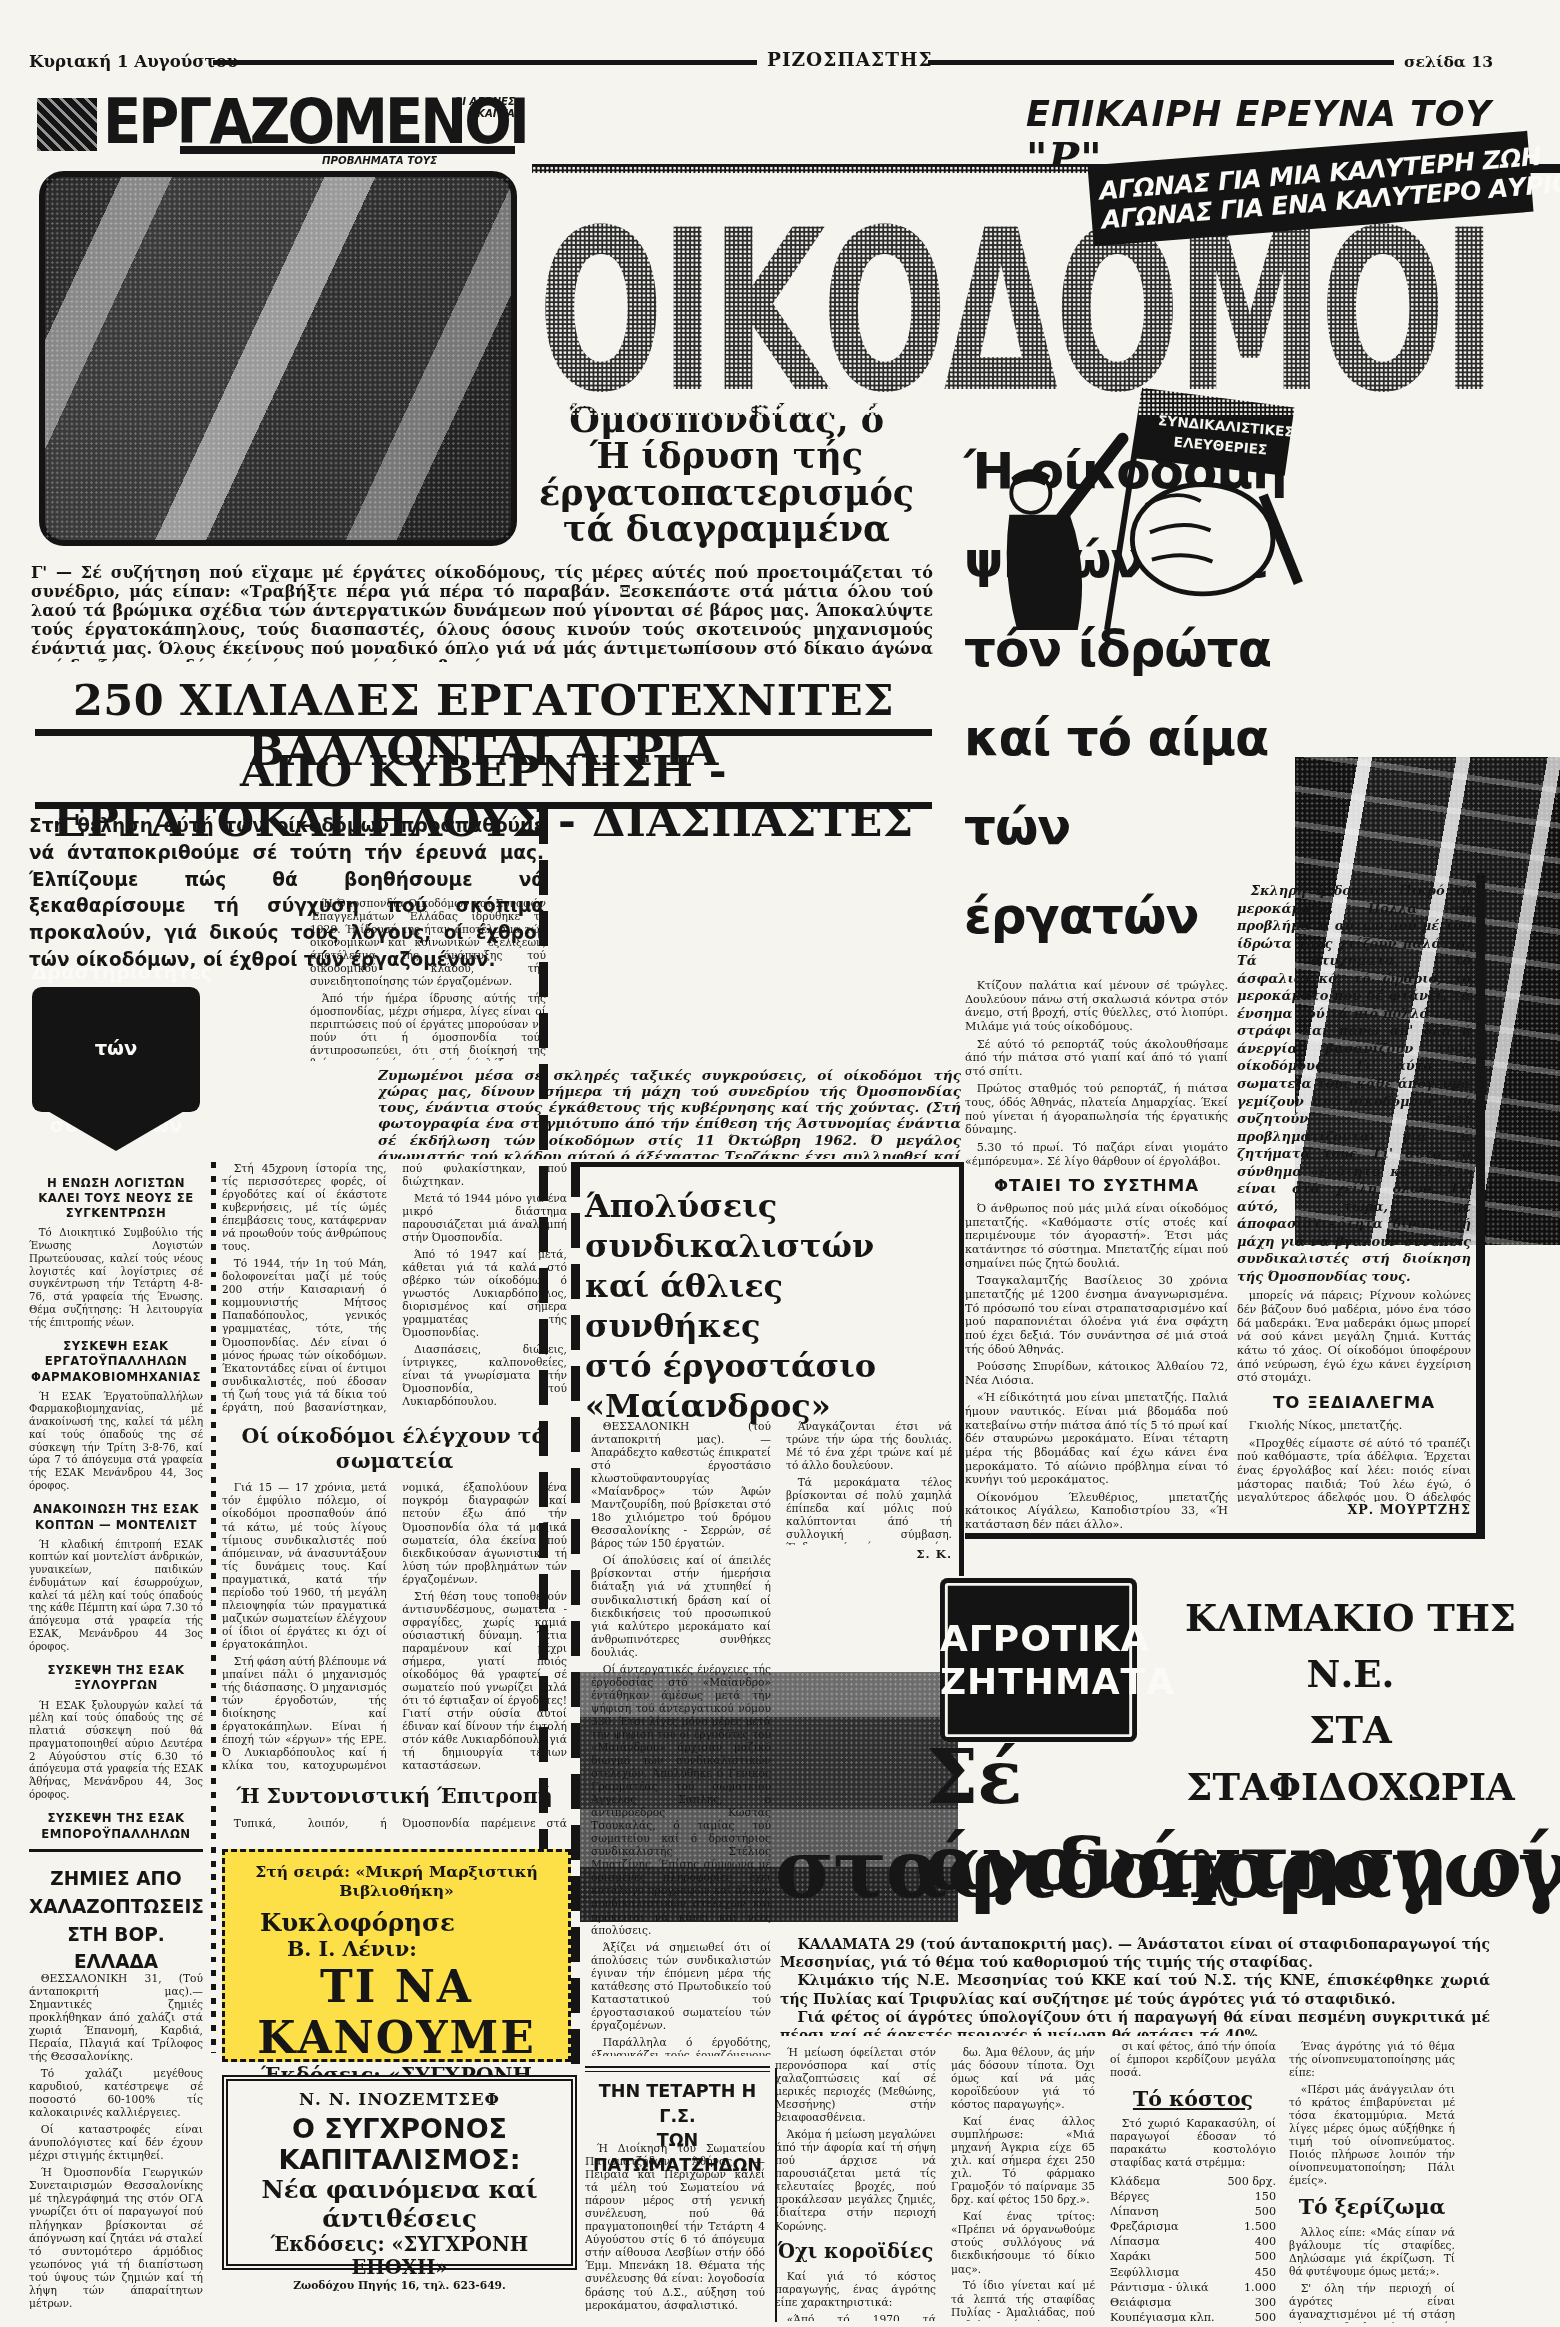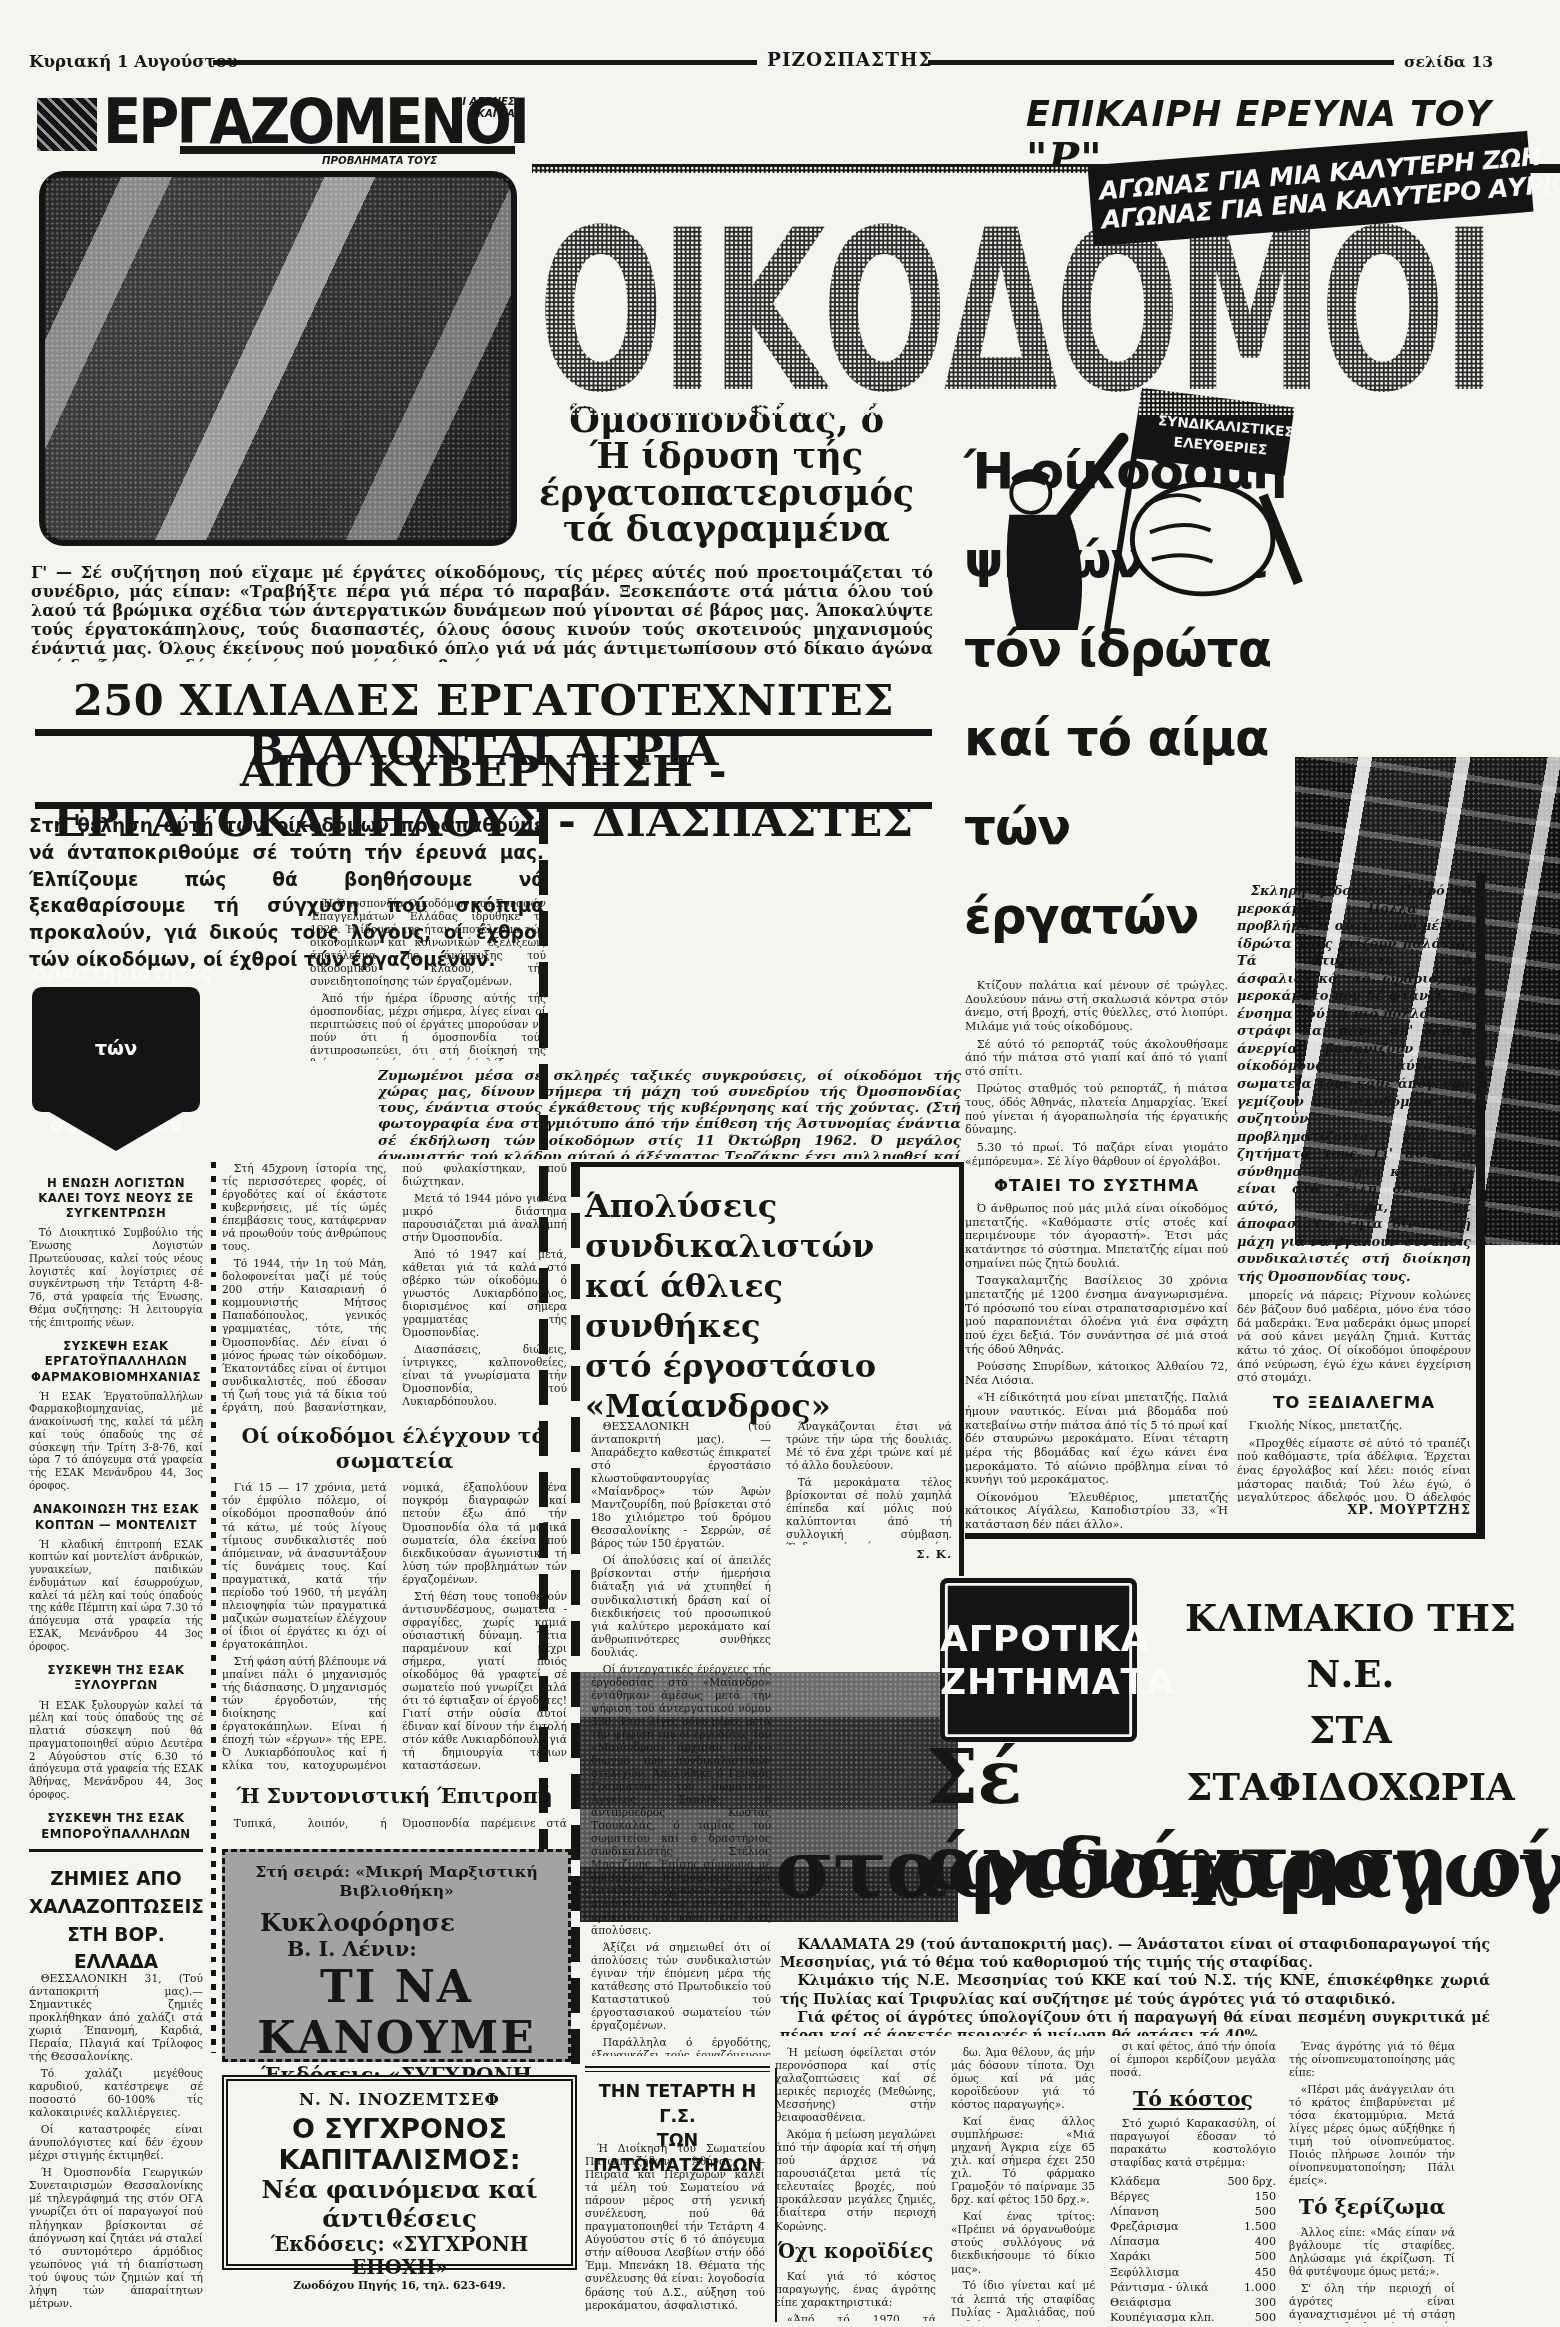--- a/index.html
+++ b/index.html
@@ -317,21 +317,21 @@
   <div class="abs" style="left:585px;top:2066px;width:185px;border-top:2.9px solid #141414;border-bottom:1px solid #141414;height:2.9px;"></div>
   <div class="abs sans" style="left:585px;top:2079px;width:185px;text-align:center;font-weight:800;font-size:17.6px;line-height:1.4;">
     <div>ΤΗΝ ΤΕΤΑΡΤΗ Η Γ.Σ.</div>
     <div>ΤΩΝ ΠΑΤΩΜΑΤΖΗΔΩΝ</div>
   </div>
   <div class="abs ohid body-txt" style="left:585px;top:2142px;width:180px;height:179px;">
     <p>Ή Διοίκηση τού Σωματείου Πατωματζήδων Άθήνας — Πειραιά καί Περιχώρων καλεί τά μέλη τού Σωματείου νά πάρουν μέρος στή γενική συνέλευση, πού θά πραγματοποιηθεί τήν Τετάρτη 4 Αύγούστου στίς 6 τό άπόγευμα στήν αίθουσα Λεσβίων στήν όδό Έμμ. Μπενάκη 18. Θέματα τής συνέλευσης θά είναι: λογοδοσία δράσης τού Δ.Σ., αύξηση τού μεροκάματου, άσφαλιστικό.</p>
   </div>
   <div class="abs" style="left:775px;top:2068px;width:2px;height:254px;background:#141414;"></div>
 
-  <div class="abs" style="left:222px;top:1849px;width:343px;height:207px;border:3.9px dashed #141414;background:#a3a3a3;text-align:center;">
+  <div class="abs" style="left:222px;top:1849px;width:343px;height:207px;border:3.9px dashed #141414;background:#fde047;text-align:center;">
     <div style="font-weight:700;font-size:15.6px;margin-top:9.8px;">Στή σειρά: «Μικρή Μαρξιστική Βιβλιοθήκη»</div>
     <div style="font-weight:700;font-size:24.4px;margin-top:7.8px;text-align:left;padding-left:35px;">Κυκλοφόρησε</div>
     <div style="font-weight:700;font-size:20.5px;text-align:left;padding-left:62px;">Β. Ι. Λένιν:</div>
     <div style="font-weight:800;font-size:44px;letter-spacing:2px;">ΤΙ ΝΑ ΚΑΝΟΥΜΕ</div>
     <div style="font-weight:700;font-size:20.5px;">Έκδόσεις: «ΣΥΓΧΡΟΝΗ ΕΠΟΧΗ»</div>
     <div style="font-weight:700;font-size:11.7px;margin-top:3.9px;">Ζωοδόχου Πηγής 16, τηλ. 623-649.</div>
   </div>
 
   <div class="abs" style="left:222px;top:2075px;width:343px;height:183px;border:6.8px double #141414;background:#f6f4ee;text-align:center;">
     <div style="font-weight:700;font-size:16.6px;margin-top:7.8px;letter-spacing:1px;">Ν. Ν. ΙΝΟΖΕΜΤΣΕΦ</div>

